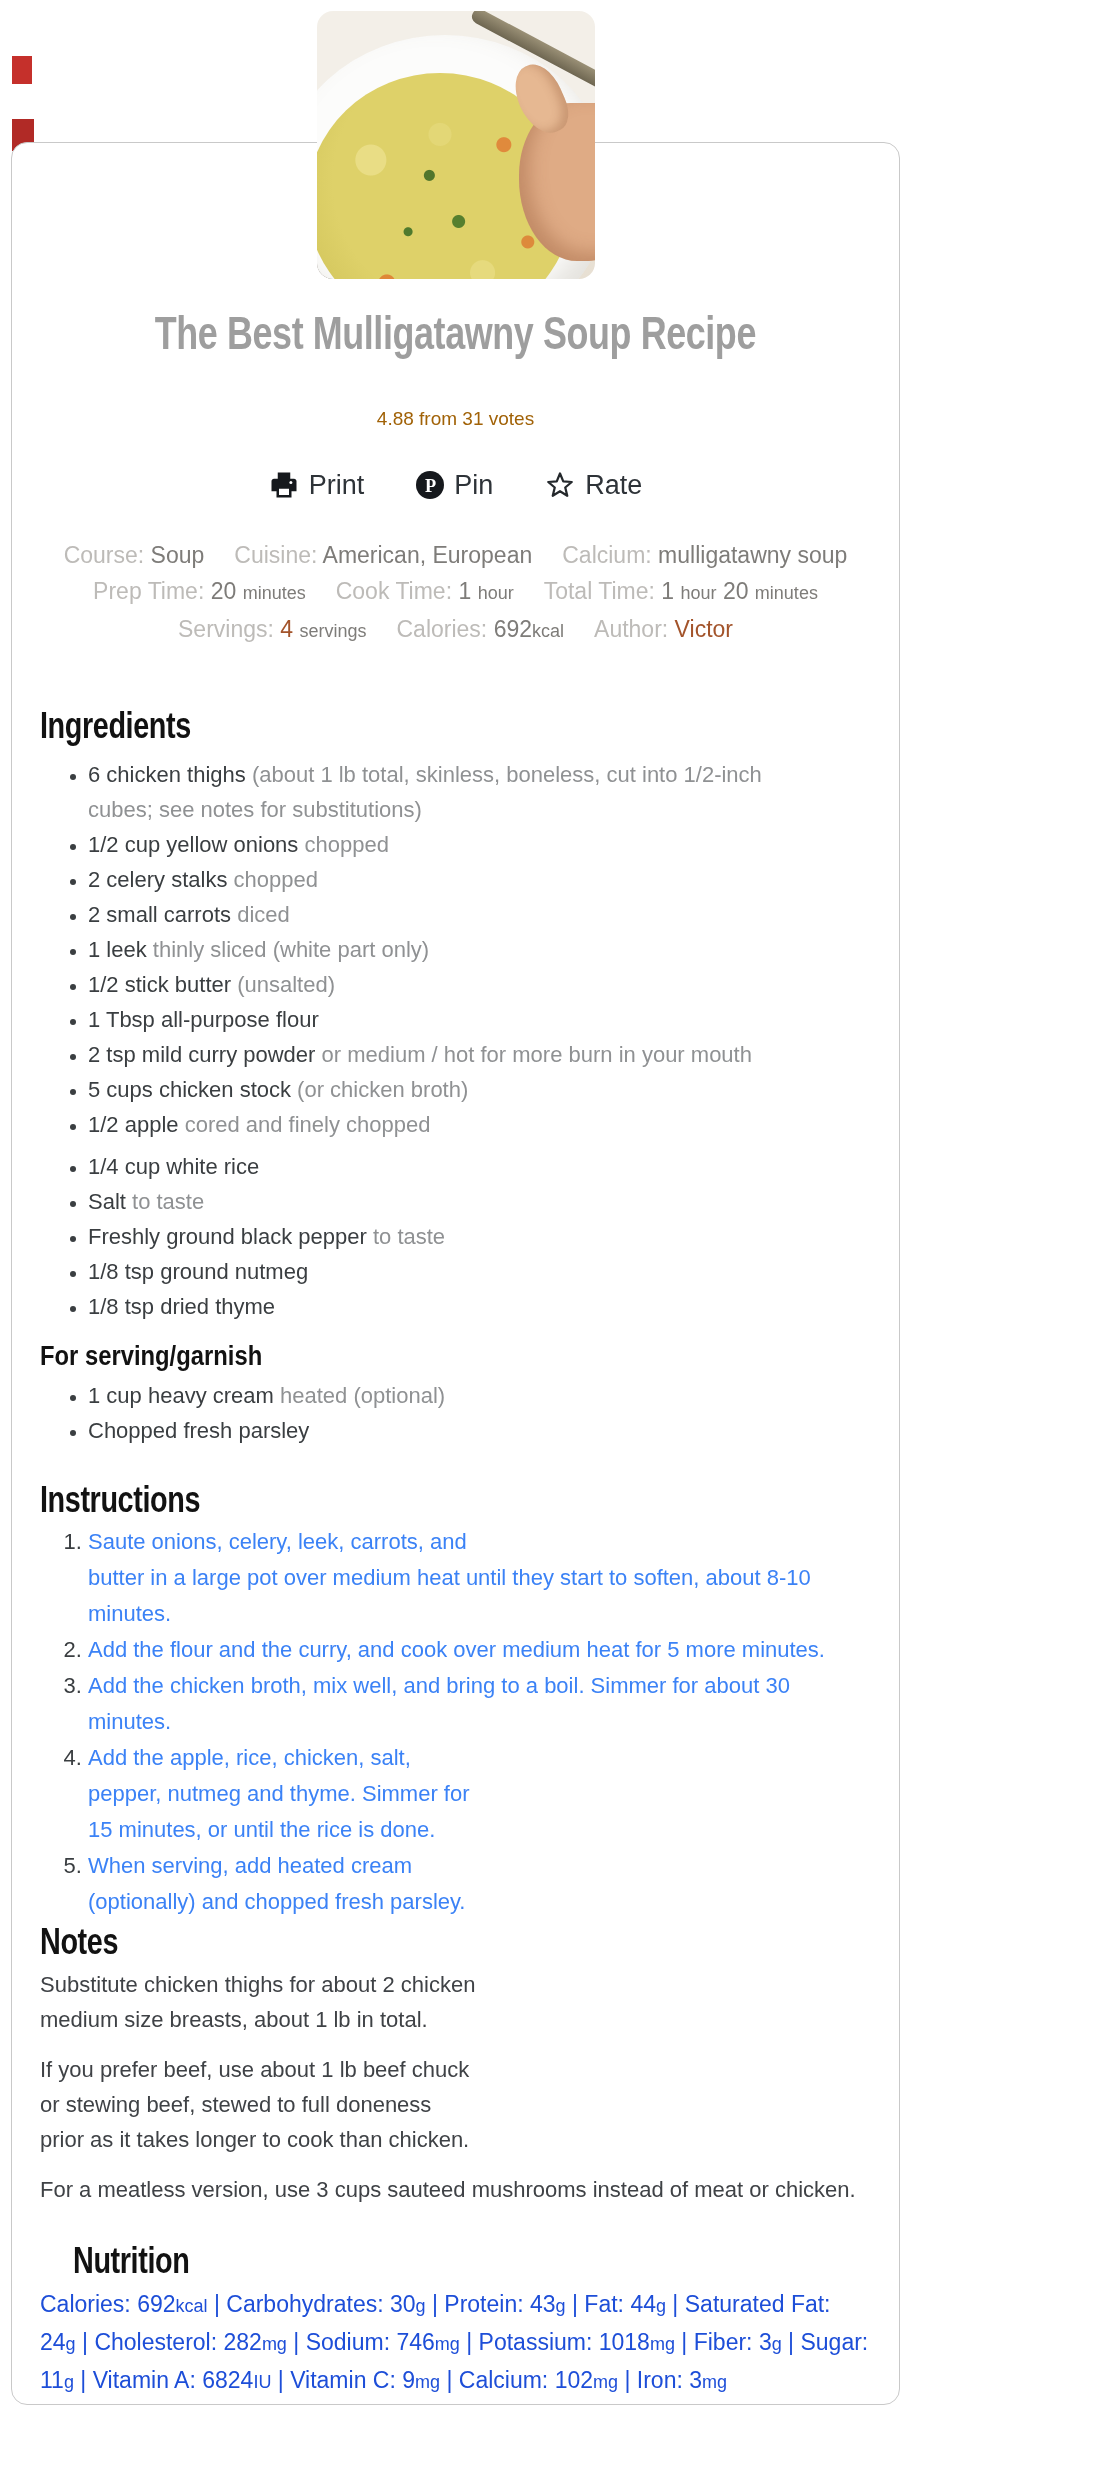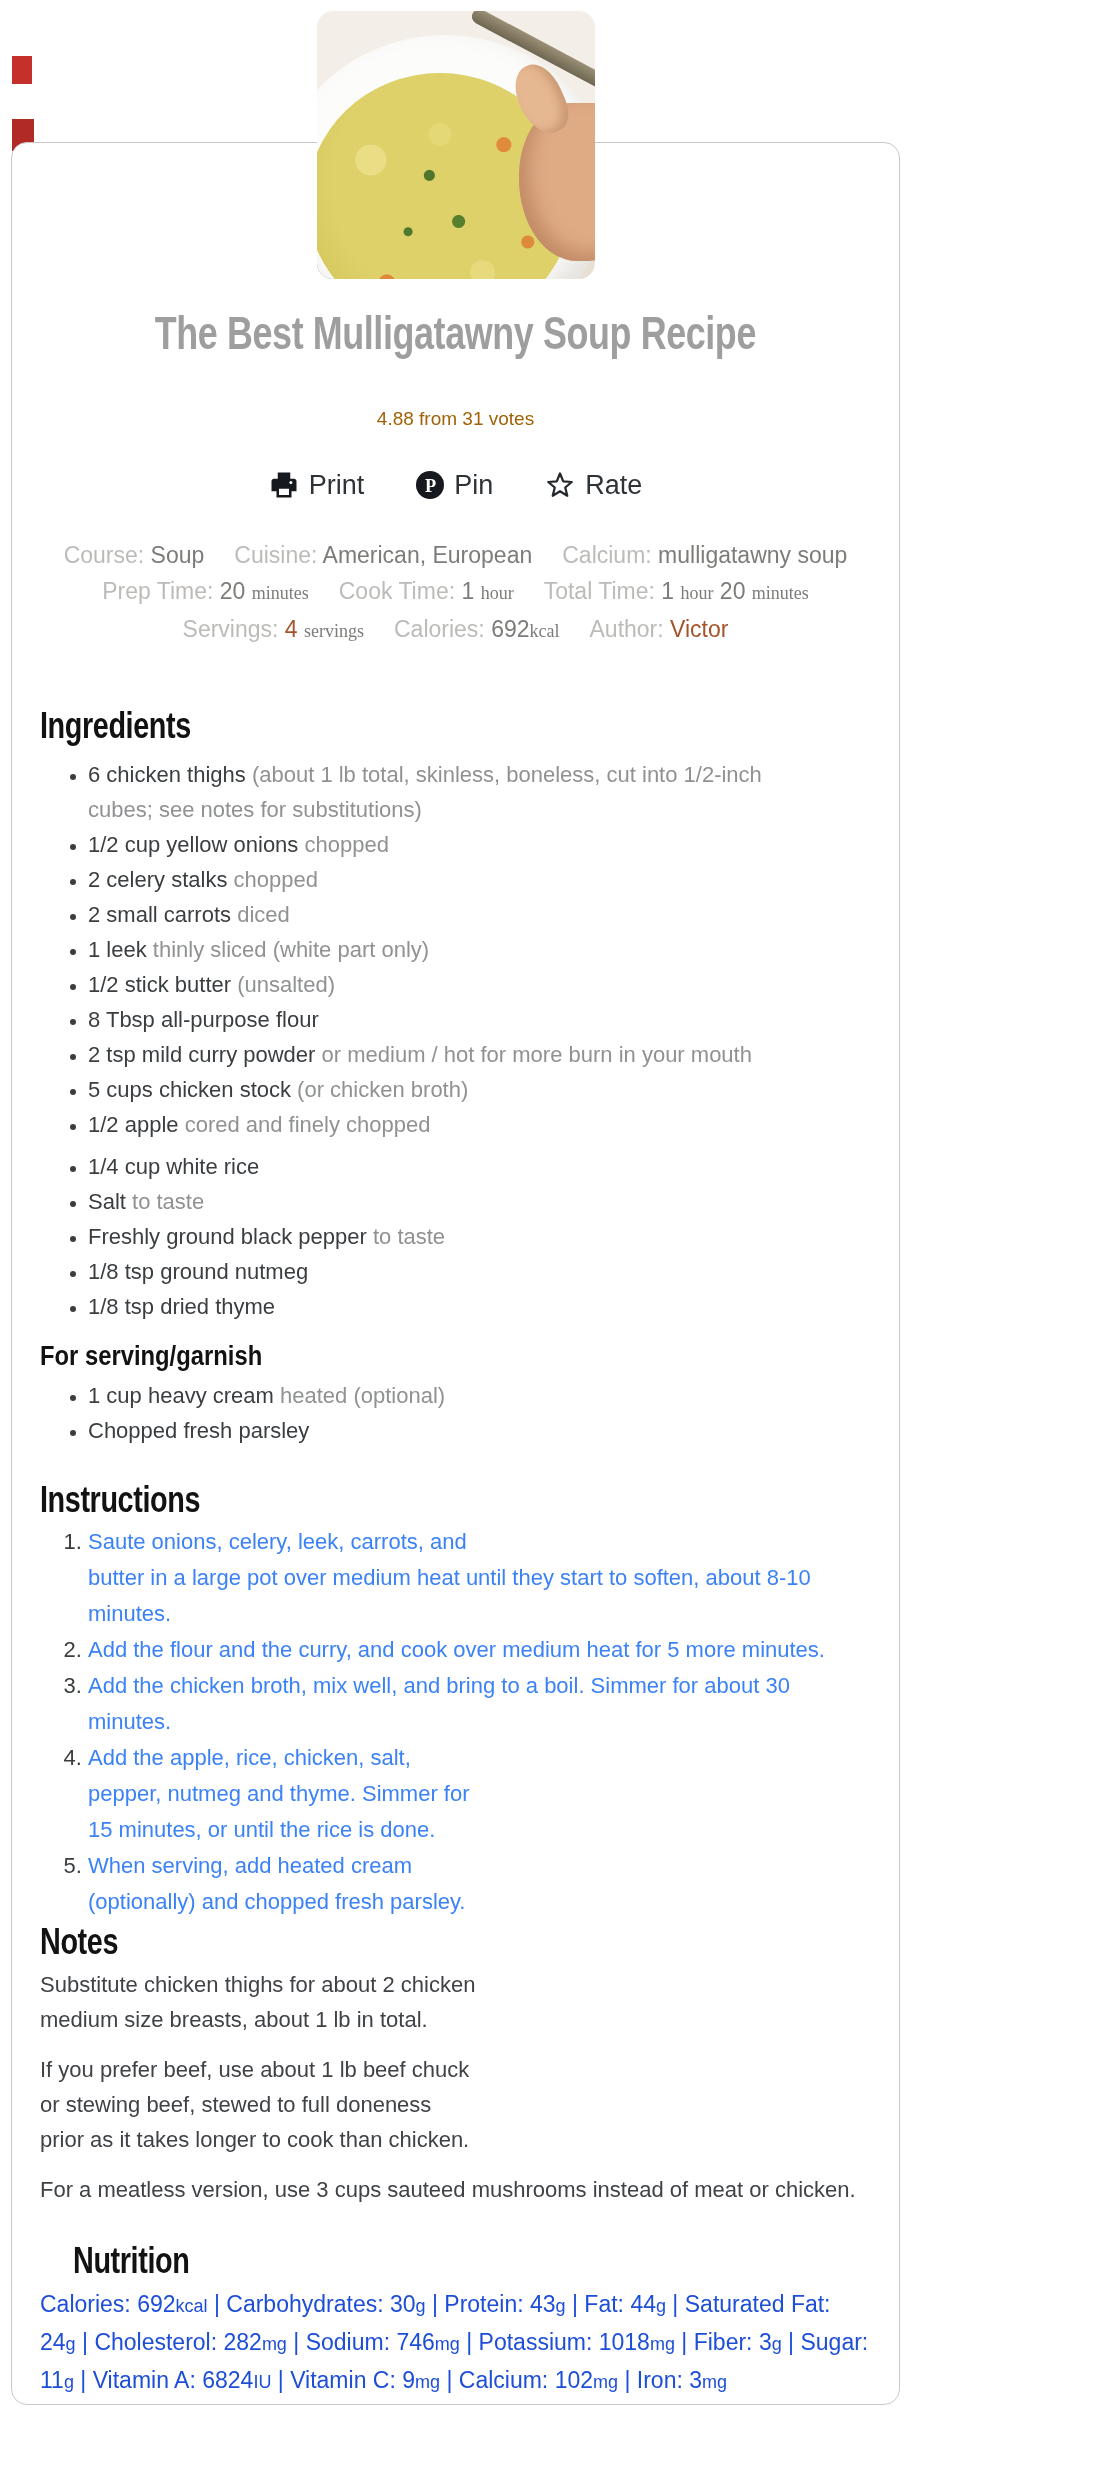--- a/index.html
+++ b/index.html
@@ -55,21 +55,21 @@
   .btn-row { margin-top:32px; display:flex; justify-content:center; align-items:center; gap:52px; height:44px; }
   .btn { display:flex; align-items:center; gap:10px; background:none; border:0; padding:0;
          font-family:inherit; font-size:27px; color:#2e3338; cursor:pointer; }
   .btn svg { display:block; }
 
   .meta { margin-top:30px; font-size:23px; }
   .meta-row { line-height:36px; text-align:center; }
   .meta-group { display:inline-block; margin:0 15px; white-space:nowrap; }
   .meta-label { color:#bdbbb8; }
   .meta-value { color:#7e7c79; }
-  .meta-small { color:#7e7c79; font-size:18px;font-family:Liberation Serif, serif; }
+  .meta-small { color:#7e7c79; font-size:18px; }
   .meta-accent { color:#a3542b; }
   .meta-accent.click { cursor:pointer; }
 
   
   h2.sec { margin:0; font-size:36px; line-height:44px; font-weight:bold; color:#121212; white-space:nowrap; }
   h2.sec .squeeze { display:inline-block; transform:scaleX(.8); transform-origin:left center; letter-spacing:-.5px; }
   h2.sec.ing-h { margin-top:55px; }
   h2.sec.ins-h { margin-top:30px; }
   h2.sec.not-h { }
   h2.sec.nut-h { margin-top:32px;margin-left:33px; }
@@ -152,21 +152,21 @@
   </div>
 
   <h2 class="sec ing-h"><span class="squeeze">Ingredients</span></h2>
   <ul class="ing-list" id="ing-list">
       <li><span class="ing-main">6 chicken thighs</span> <span class="ing-note">(about 1 lb total, skinless, boneless, cut into 1/2-inch<br>cubes; see notes for substitutions)</span></li>
       <li><span class="ing-main">1/2 cup yellow onions</span> <span class="ing-note">chopped</span></li>
       <li><span class="ing-main">2 celery stalks</span> <span class="ing-note">chopped</span></li>
       <li><span class="ing-main">2 small carrots</span> <span class="ing-note">diced</span></li>
       <li><span class="ing-main">1 leek</span> <span class="ing-note">thinly sliced (white part only)</span></li>
       <li><span class="ing-main">1/2 stick butter</span> <span class="ing-note">(unsalted)</span></li>
-      <li><span class="ing-main">8 Tbsp all-purpose flour</span></li>
+      <li><span class="ing-main">1 Tbsp all-purpose flour</span></li>
       <li><span class="ing-main">2 tsp mild curry powder</span> <span class="ing-note">or medium / hot for more burn in your mouth</span></li>
       <li><span class="ing-main">5 cups chicken stock</span> <span class="ing-note">(or chicken broth)</span></li>
       <li><span class="ing-main">1/2 apple</span> <span class="ing-note">cored and finely chopped</span></li>
       <li class="gap"><span class="ing-main">1/4 cup white rice</span></li>
       <li><span class="ing-main">Salt</span> <span class="ing-note">to taste</span></li>
       <li><span class="ing-main">Freshly ground black pepper</span> <span class="ing-note">to taste</span></li>
       <li><span class="ing-main">1/8 tsp ground nutmeg</span></li>
       <li><span class="ing-main">1/8 tsp dried thyme</span></li>
     </ul>
 

